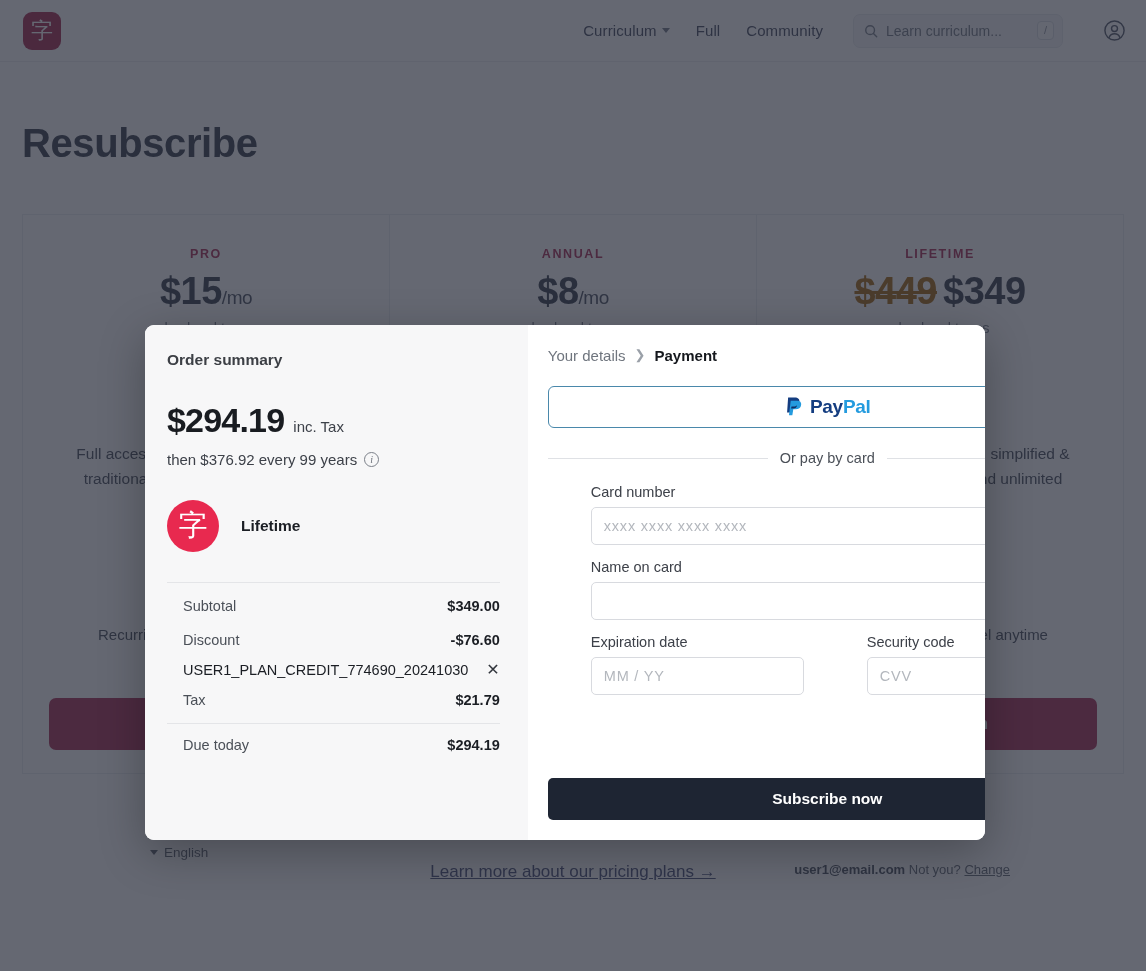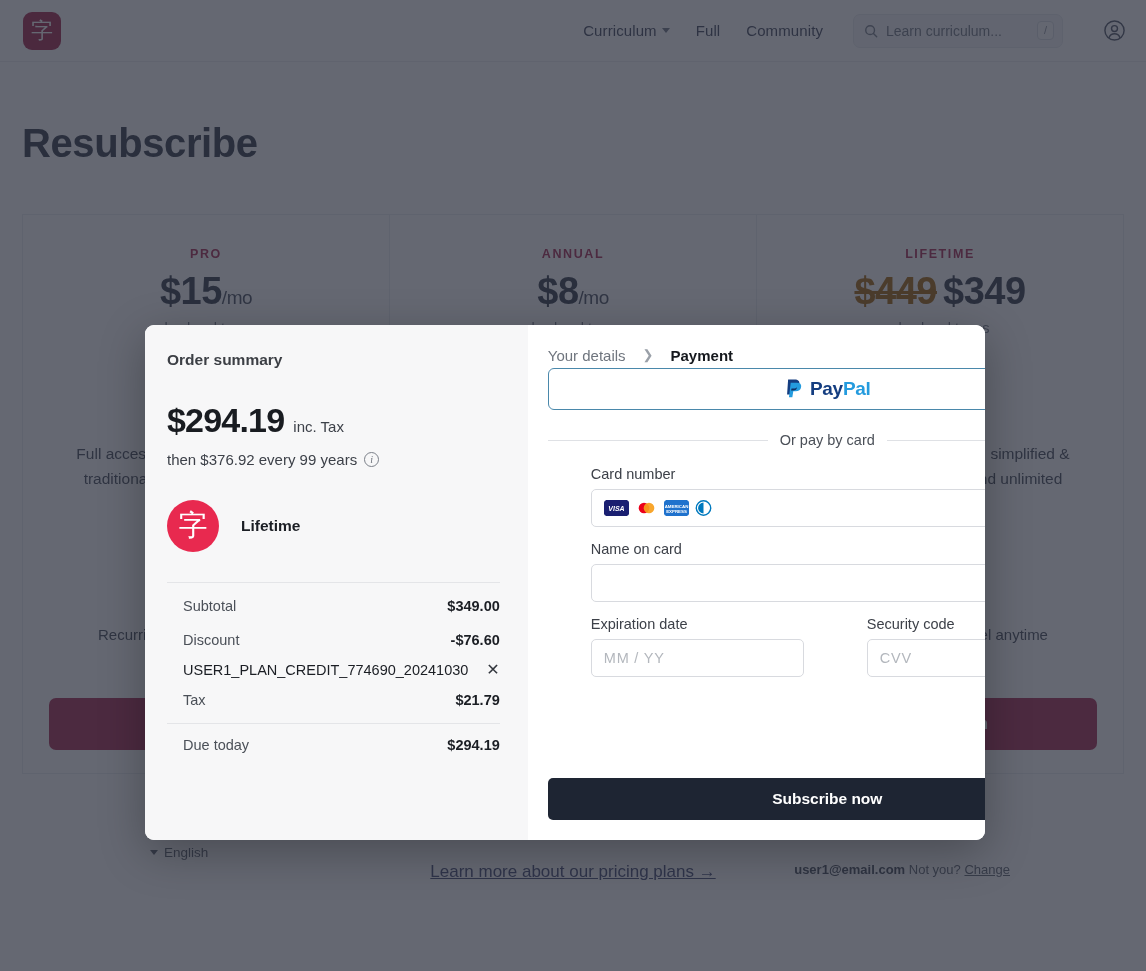--- a/index.html
+++ b/index.html
@@ -202,22 +202,22 @@
     border-top: 1px solid #e4e5e8;
     margin-top: 6px; padding-top: 13px;
   }
 
   
   .payment {
     flex: 1; background: #ffffff;
     padding: 22px 20px 0 20px; position: relative;
   }
   .breadcrumb {
-    display: flex; align-items: flex-start; gap: 17px;
-    font-size: 15px; margin-bottom: 4px;
+    display: flex; align-items: flex-start; gap: 9px;
+    font-size: 15px; margin-bottom: 22px;
   }
   .bc-prev { color: #6f757e; }
   .bc-sep { color: #9aa0a8; font-size: 13px; }
   .bc-cur { color: #15181d; font-weight: bold; }
   .paypal-btn {
     width: 100%; height: 42px;
     border: 1.5px solid #4a88ab; border-radius: 6px;
     background: #fff;
     display: flex; align-items: center; justify-content: center;
     cursor: pointer;
@@ -416,20 +416,21 @@
       <span class="pp-text"><span class="pp-a">Pay</span><span class="pp-b">Pal</span></span>
     </div>
 
     <div class="or-divider">
       <span>Or pay by card</span>
     </div>
 
     <div class="field-group">
       <div class="field-label">Card number</div>
       <div class="field-input">
+        <input type="text" placeholder="xxxx xxxx xxxx xxxx" style="">
         <span class="card-brands">
           <svg class="brand" width="25" height="16" viewBox="0 0 25 16">
             <rect width="25" height="16" rx="2.5" fill="#1a1f71"></rect>
             <text x="12.5" y="11" font-family="Liberation Sans, sans-serif" font-size="7" font-weight="bold" font-style="italic" fill="#fff" text-anchor="middle">VISA</text>
           </svg>
           <svg class="brand" width="25" height="16" viewBox="0 0 25 16">
             <rect width="25" height="16" rx="2.5" fill="#fff"></rect>
             <circle cx="10" cy="8" r="5.3" fill="#eb001b"></circle>
             <circle cx="15" cy="8" r="5.3" fill="#f79e1b" fill-opacity="0.92"></circle>
           </svg>

